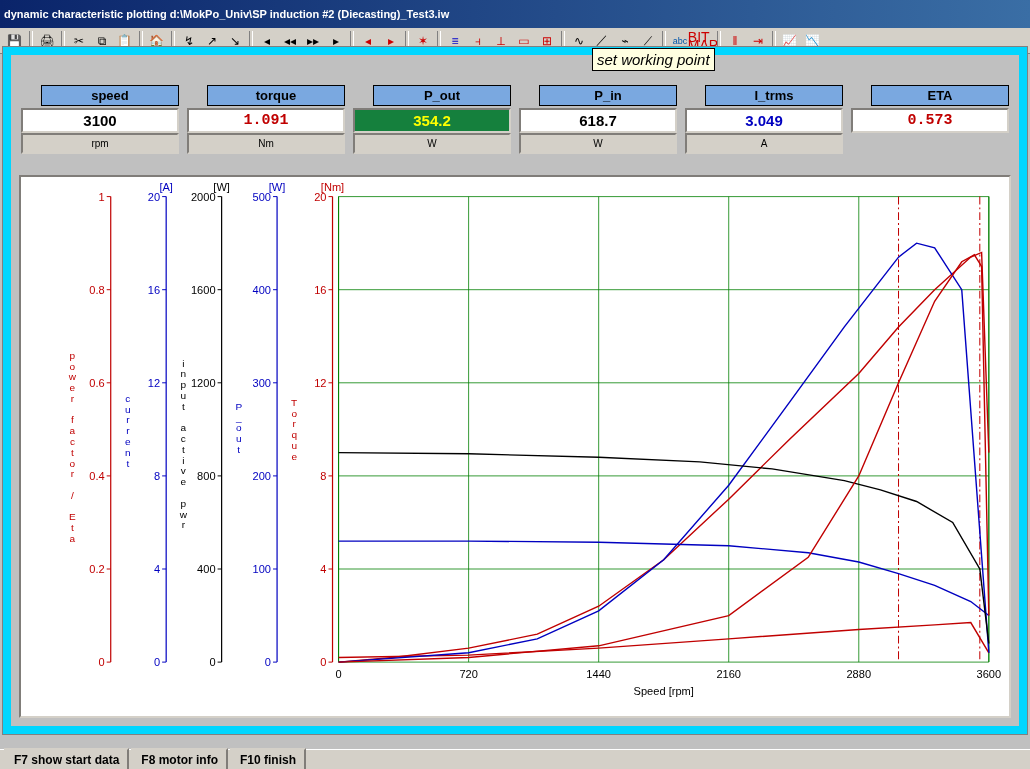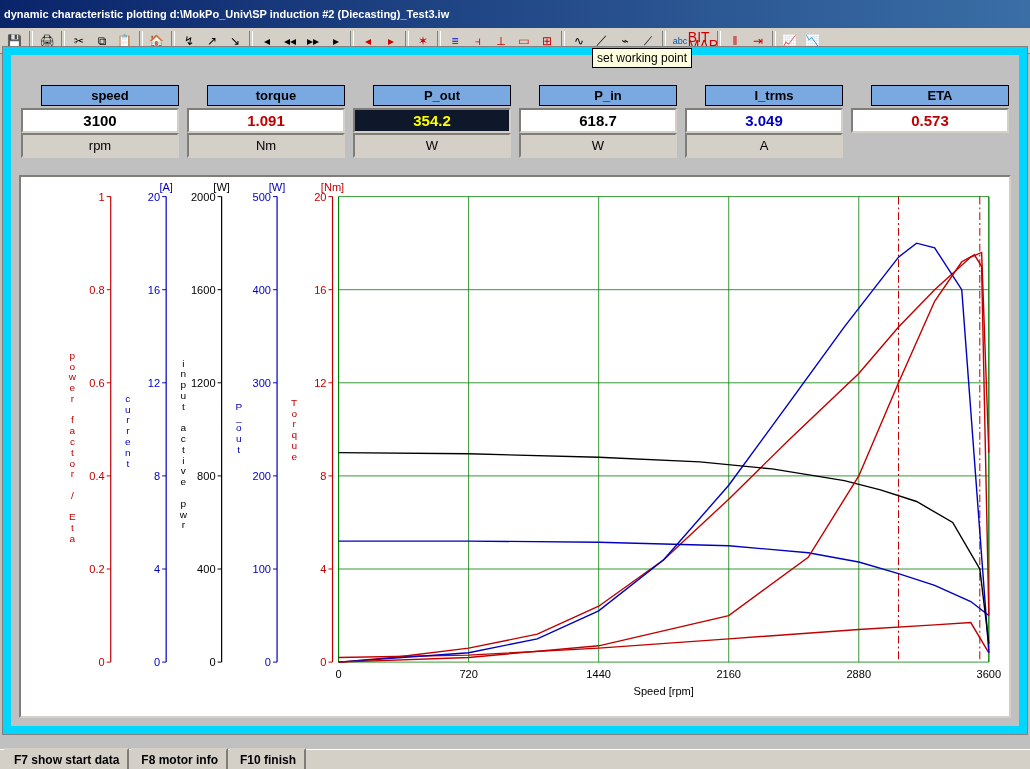--- a/index.html
+++ b/index.html
@@ -3,35 +3,35 @@
 <meta charset="utf-8">
 <style>
   * { box-sizing: border-box; margin: 0; padding: 0; }
   body { font-family: "MS Sans Serif", Arial, sans-serif; font-size: 11px; background: #c0c0c0; width: 1030px; height: 769px; overflow: hidden; position: relative; }
   
   .titlebar { background: linear-gradient(to right, #0a246a, #3a6ea5); height: 28px; color: white; font-size: 11px; padding: 2px 4px; font-weight: bold; display: flex; align-items: center; }
 
   .toolbar { background: #d4d0c8; height: 26px; border-bottom: 1px solid #808080; display: flex; align-items: center; padding: 2px 4px; gap: 1px; position: relative; }
   .tb-btn { width: 22px; height: 22px; border: 1px solid transparent; display: inline-flex; align-items: center; justify-content: center; cursor: pointer; font-size: 12px; }
   .tb-sep { width: 4px; height: 20px; border-left: 1px solid #808080; border-right: 1px solid #fff; margin: 0 2px; }
-  .tooltip-box { position: absolute; left: 592px; top: 48px; background: #ffffe1; border: 1px solid #000; padding: 2px 4px; font-size: 12px; z-index: 100; }
+  .tooltip-box { position: absolute; left: 592px; top: 48px; background: #ffffe1; border: 1px solid #000; padding: 2px 4px; font-size: 15px; z-index: 100; font-style: italic; }
 
   .main-frame { position: absolute; left: 2px; top: 46px; right: 2px; bottom: 34px; background: #00d6ff; border: 1px solid #808080; }
   .content { position: absolute; left: 8px; top: 8px; right: 8px; bottom: 8px; background: #c0c0c0; }
 
   .readout-panel { padding: 30px 10px 16px 10px; display: flex; gap: 8px; justify-content: space-around; }
   .readout { flex: 1; max-width: 160px; }
   .readout-header { background: #7aa8e0; border: 1px solid #000; text-align: center; font-weight: bold; font-size: 13px; padding: 2px 0; color: #000; margin-left: 20px; }
   .readout-row { display: flex; margin-top: 2px; flex-direction: column; }
   .readout-val { flex: 1; background: #fff; border: 2px inset #d4d0c8; text-align: center; font-size: 15px; font-weight: bold; padding: 2px 0; }
-  .readout-unit { flex: 1; background: #d4d0c8; border: 2px inset #d4d0c8; text-align: center; font-size: 13px; padding: 3px 0; }
+  .readout-unit { flex: 1; background: #d4d0c8; border: 2px inset #d4d0c8; text-align: center; font-size: 10px; padding: 3px 0; }
   .val-black { color: #000; }
-  .val-red { color: #c00000; }
+  .val-red { color: #c00000; font-family: Liberation Mono, monospace; }
   .val-blue { color: #0000c0; }
-  .val-highlight { background: #0f172a; color: #ffff00; }
+  .val-highlight { background: #15803d; color: #ffff00; }
 
   .chart-container { position: absolute; left: 8px; top: 120px; right: 8px; bottom: 8px; background: #fff; border: 2px inset #d4d0c8; }
   .chart-svg { width: 100%; height: 100%; }
 
   .status-bar { position: absolute; left: 0; bottom: 0; right: 0; height: 20px; background: #d4d0c8; border-top: 1px solid #fff; display: flex; align-items: center; padding: 2px 4px; gap: 2px; }
   .status-btn { border: 2px outset #d4d0c8; background: #d4d0c8; padding: 3px 8px; font-size: 12px; font-weight: bold; cursor: pointer; }
 
   .axis-label-v { font-size: 10px; }
   .tick-text { font-size: 11px; font-family: Arial; }
 </style>

